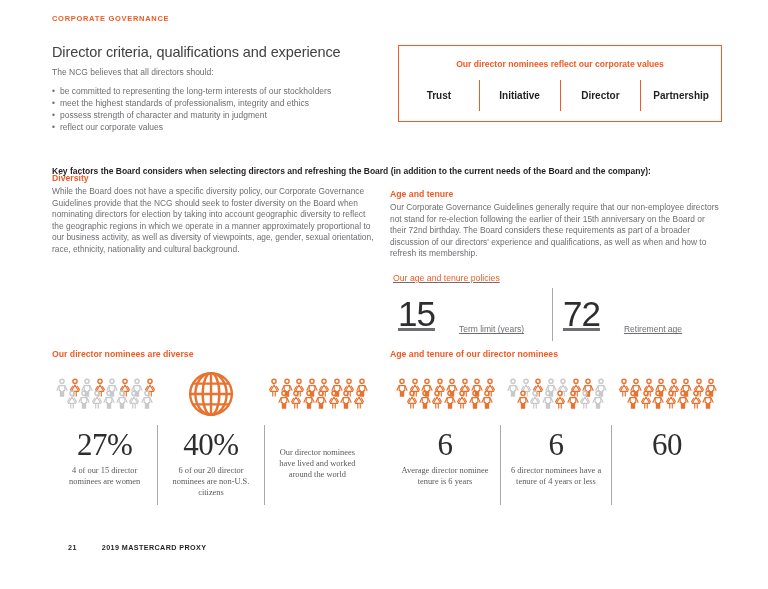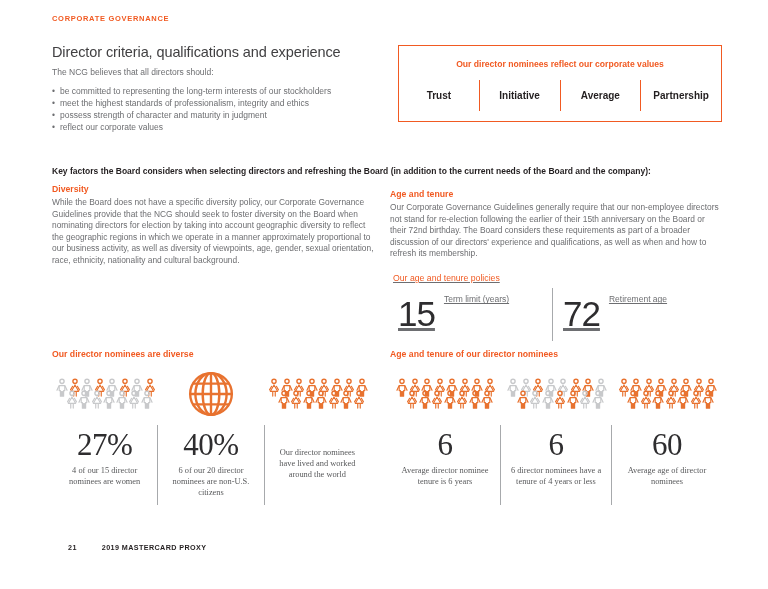--- a/index.html
+++ b/index.html
@@ -41,34 +41,34 @@
   .value-col { flex:1; text-align:center; font-size:10px; font-weight:bold; color:#231F20; }
   .value-vdiv { width:1px; height:31px; background:#F15A22; }
 
   
   .key-factors {
     position:absolute; left:52px; top:166px; width:704px;
     font-size:8.5px; font-weight:bold; color:#231F20; white-space:nowrap;
   }
 
   
-  .col-left  { position:absolute; left:52px;  top:184px; width:324px; }
+  .col-left  { position:absolute; left:52px;  top:173px; width:324px; }
   .col-right { position:absolute; left:390px; top:189px; width:332px; }
   .section-heading { font-size:8.7px; font-weight:bold; color:#F15A22; margin:0 0 3px 0; }
   .body-text { font-size:8.4px; line-height:11.6px; color:#6D6E71; margin:0; }
 
   
   .policies { margin-top:13px;text-decoration:underline; }
   .policies-heading { color:#F15A22; font-size:8.7px; margin:0 0 5px 3px; }
   .policies-row { display:flex; align-items:center; }
-  .policy { display:flex; align-items:flex-start; }
+  .policy { display:flex; align-items:flex-end; }
   .policy-1 { width:162px; padding-left:8px; }
   .policy-2 { padding-left:10px; }
   .policy-value { font-size:35px; font-weight:300; color:#2E2D2F; letter-spacing:-1px; line-height:40px; }
-  .policy-label { font-size:8.5px; color:#6D6E71; margin-left:9px; }
+  .policy-label { font-size:8.5px; color:#6D6E71; margin-left:24px; }
   .policy-vdiv { width:1px; height:53px; background:#A7A9AC; }
 
   
   .panel-left  { position:absolute; left:52px;  top:345px; width:318px; }
   .panel-right { position:absolute; left:390px; top:345px; width:332px; }
   .panel-heading { font-size:8.7px; font-weight:bold; color:#F15A22; margin:4px 0 9px 0; }
   .icons-row { display:flex; height:52px; margin-bottom:5px; }
   .icon-cell { flex:1; display:flex; flex-direction:column; align-items:center; justify-content:center; }
 
   .crowd-row { display:flex; }
@@ -131,21 +131,21 @@
     </div>
 </div>
 
 <div class="values-box">
   <div class="values-box-title">Our director nominees reflect our corporate values</div>
   <div class="values-row">
     <div class="value-col">Trust</div>
     <div class="value-vdiv"></div>
     <div class="value-col">Initiative</div>
     <div class="value-vdiv"></div>
-    <div class="value-col">Average</div>
+    <div class="value-col">Director</div>
     <div class="value-vdiv"></div>
     <div class="value-col">Partnership</div>
   </div>
 </div>
 
 <div class="key-factors">Key factors the Board considers when selecting directors and refreshing the Board (in addition to the current needs of the Board and the company):</div>
 
 <div class="col-left">
   <h2 class="section-heading">Diversity</h2>
   <p class="body-text">While the Board does not have a specific diversity policy, our Corporate Governance Guidelines provide that the NCG should seek to foster diversity on the Board when nominating directors for election by taking into account geographic diversity to reflect the geographic regions in which we operate in a manner approximately proportional to our business activity, as well as diversity of viewpoints, age, gender, sexual orientation, race, ethnicity, nationality and cultural background.</p>
@@ -469,21 +469,20 @@
       <div class="stat-caption">Average director nominee tenure is 6 years</div>
     </div>
     <div class="stat-vdiv"></div>
     <div class="stat">
       <div class="stat-value">6</div>
       <div class="stat-caption">6 director nominees have a tenure of 4 years or less</div>
     </div>
     <div class="stat-vdiv"></div>
     <div class="stat">
       <div class="stat-value">60</div>
-      <div class="stat-caption">Average age of director nominees</div>
     </div>
   </div>
 </div>
 
 <div class="footer">
   <span>21</span>
   <span>2019 MASTERCARD PROXY</span>
 </div>
 
 </body></html>

